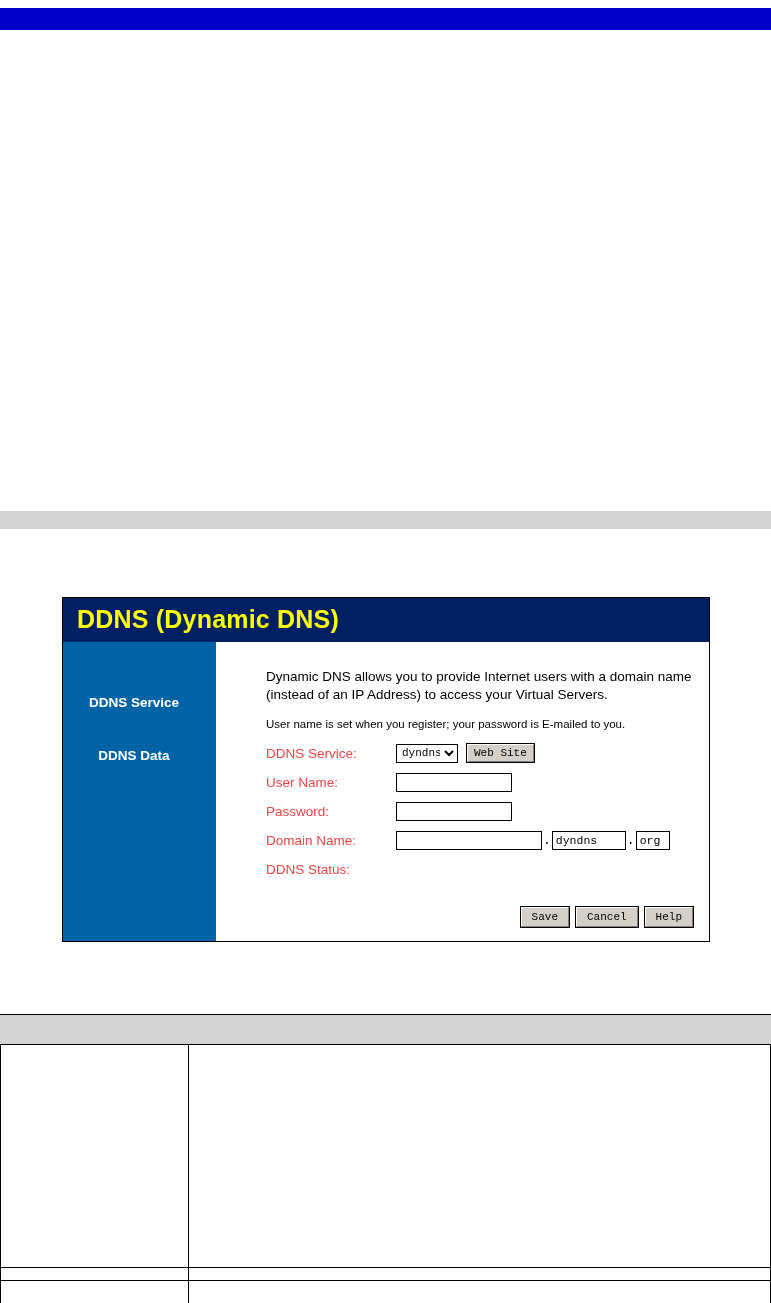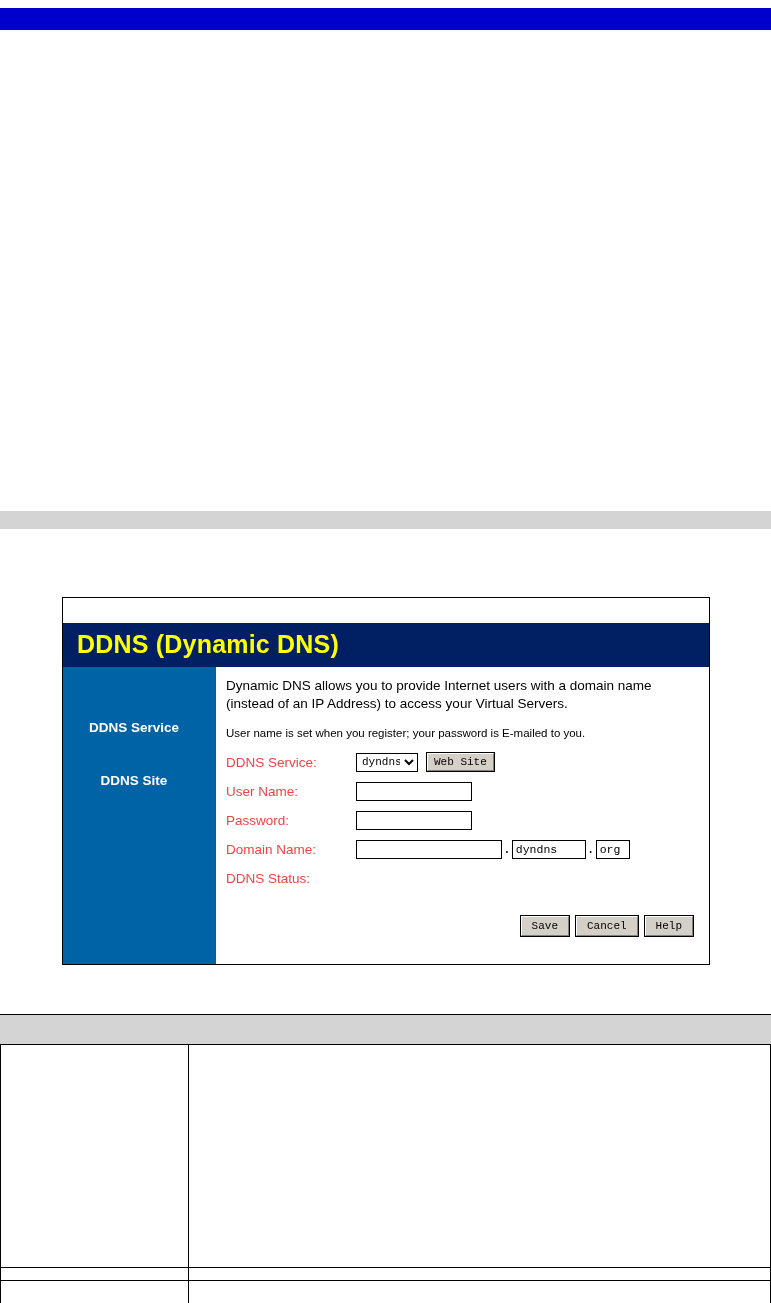--- a/index.html
+++ b/index.html
@@ -46,21 +46,20 @@
     background: #ffffff;
     box-sizing: border-box;
   }
   .panel-title {
     background: #002063;
     color: #ffff00;
     font-size: 25px;
     font-weight: bold;
     padding: 7px 0 8px 14px;
     letter-spacing: 0.2px;
-    margin-top: 25px;
   }
   .panel-body {
     display: flex;
     align-items: stretch;
   }
   .panel-left {
     width: 153px;
     min-height: 297px;
     background: #0063a6;
     color: #ffffff;
@@ -73,23 +72,24 @@
   }
   .left-label {
     padding-right: 11px;
     line-height: 1.25;
   }
   .left-label.ddns-service { margin-top: 53px; }
   .left-label.ddns-data { margin-top: 36px; }
 
   .panel-right {
     flex: 1;
-    padding: 10px 10px 14px 10px;
+    padding: 26px 10px 14px 10px;
     box-sizing: border-box;
     background: #ffffff;
+    margin-left: 40px;
   }
   .desc {
     font-size: 13.5px;
     line-height: 1.33;
     color: #000000;
     margin: 0 0 14px 0;
     max-width: 460px;
   }
   .note {
     font-size: 11.5px;
@@ -243,21 +243,21 @@
 <div class="top-banner"></div>
 
 <div class="grey-band"></div>
 
 <div class="panel">
   <div class="panel-title">DDNS (Dynamic DNS)</div>
   <div class="panel-body">
 
     <div class="panel-left">
       <div class="left-label ddns-service">DDNS Service</div>
-      <div class="left-label ddns-data">DDNS Site</div>
+      <div class="left-label ddns-data">DDNS Data</div>
     </div>
 
     <div class="panel-right">
       <p class="desc">Dynamic DNS allows you to provide Internet users with a domain name (instead of an IP Address) to access your Virtual Servers.</p>
 
       <p class="note">User name is set when you register; your password is E-mailed to you.</p>
 
       <div class="field-row">
         <span class="field-label">DDNS Service:</span>
         <select class="combo">

